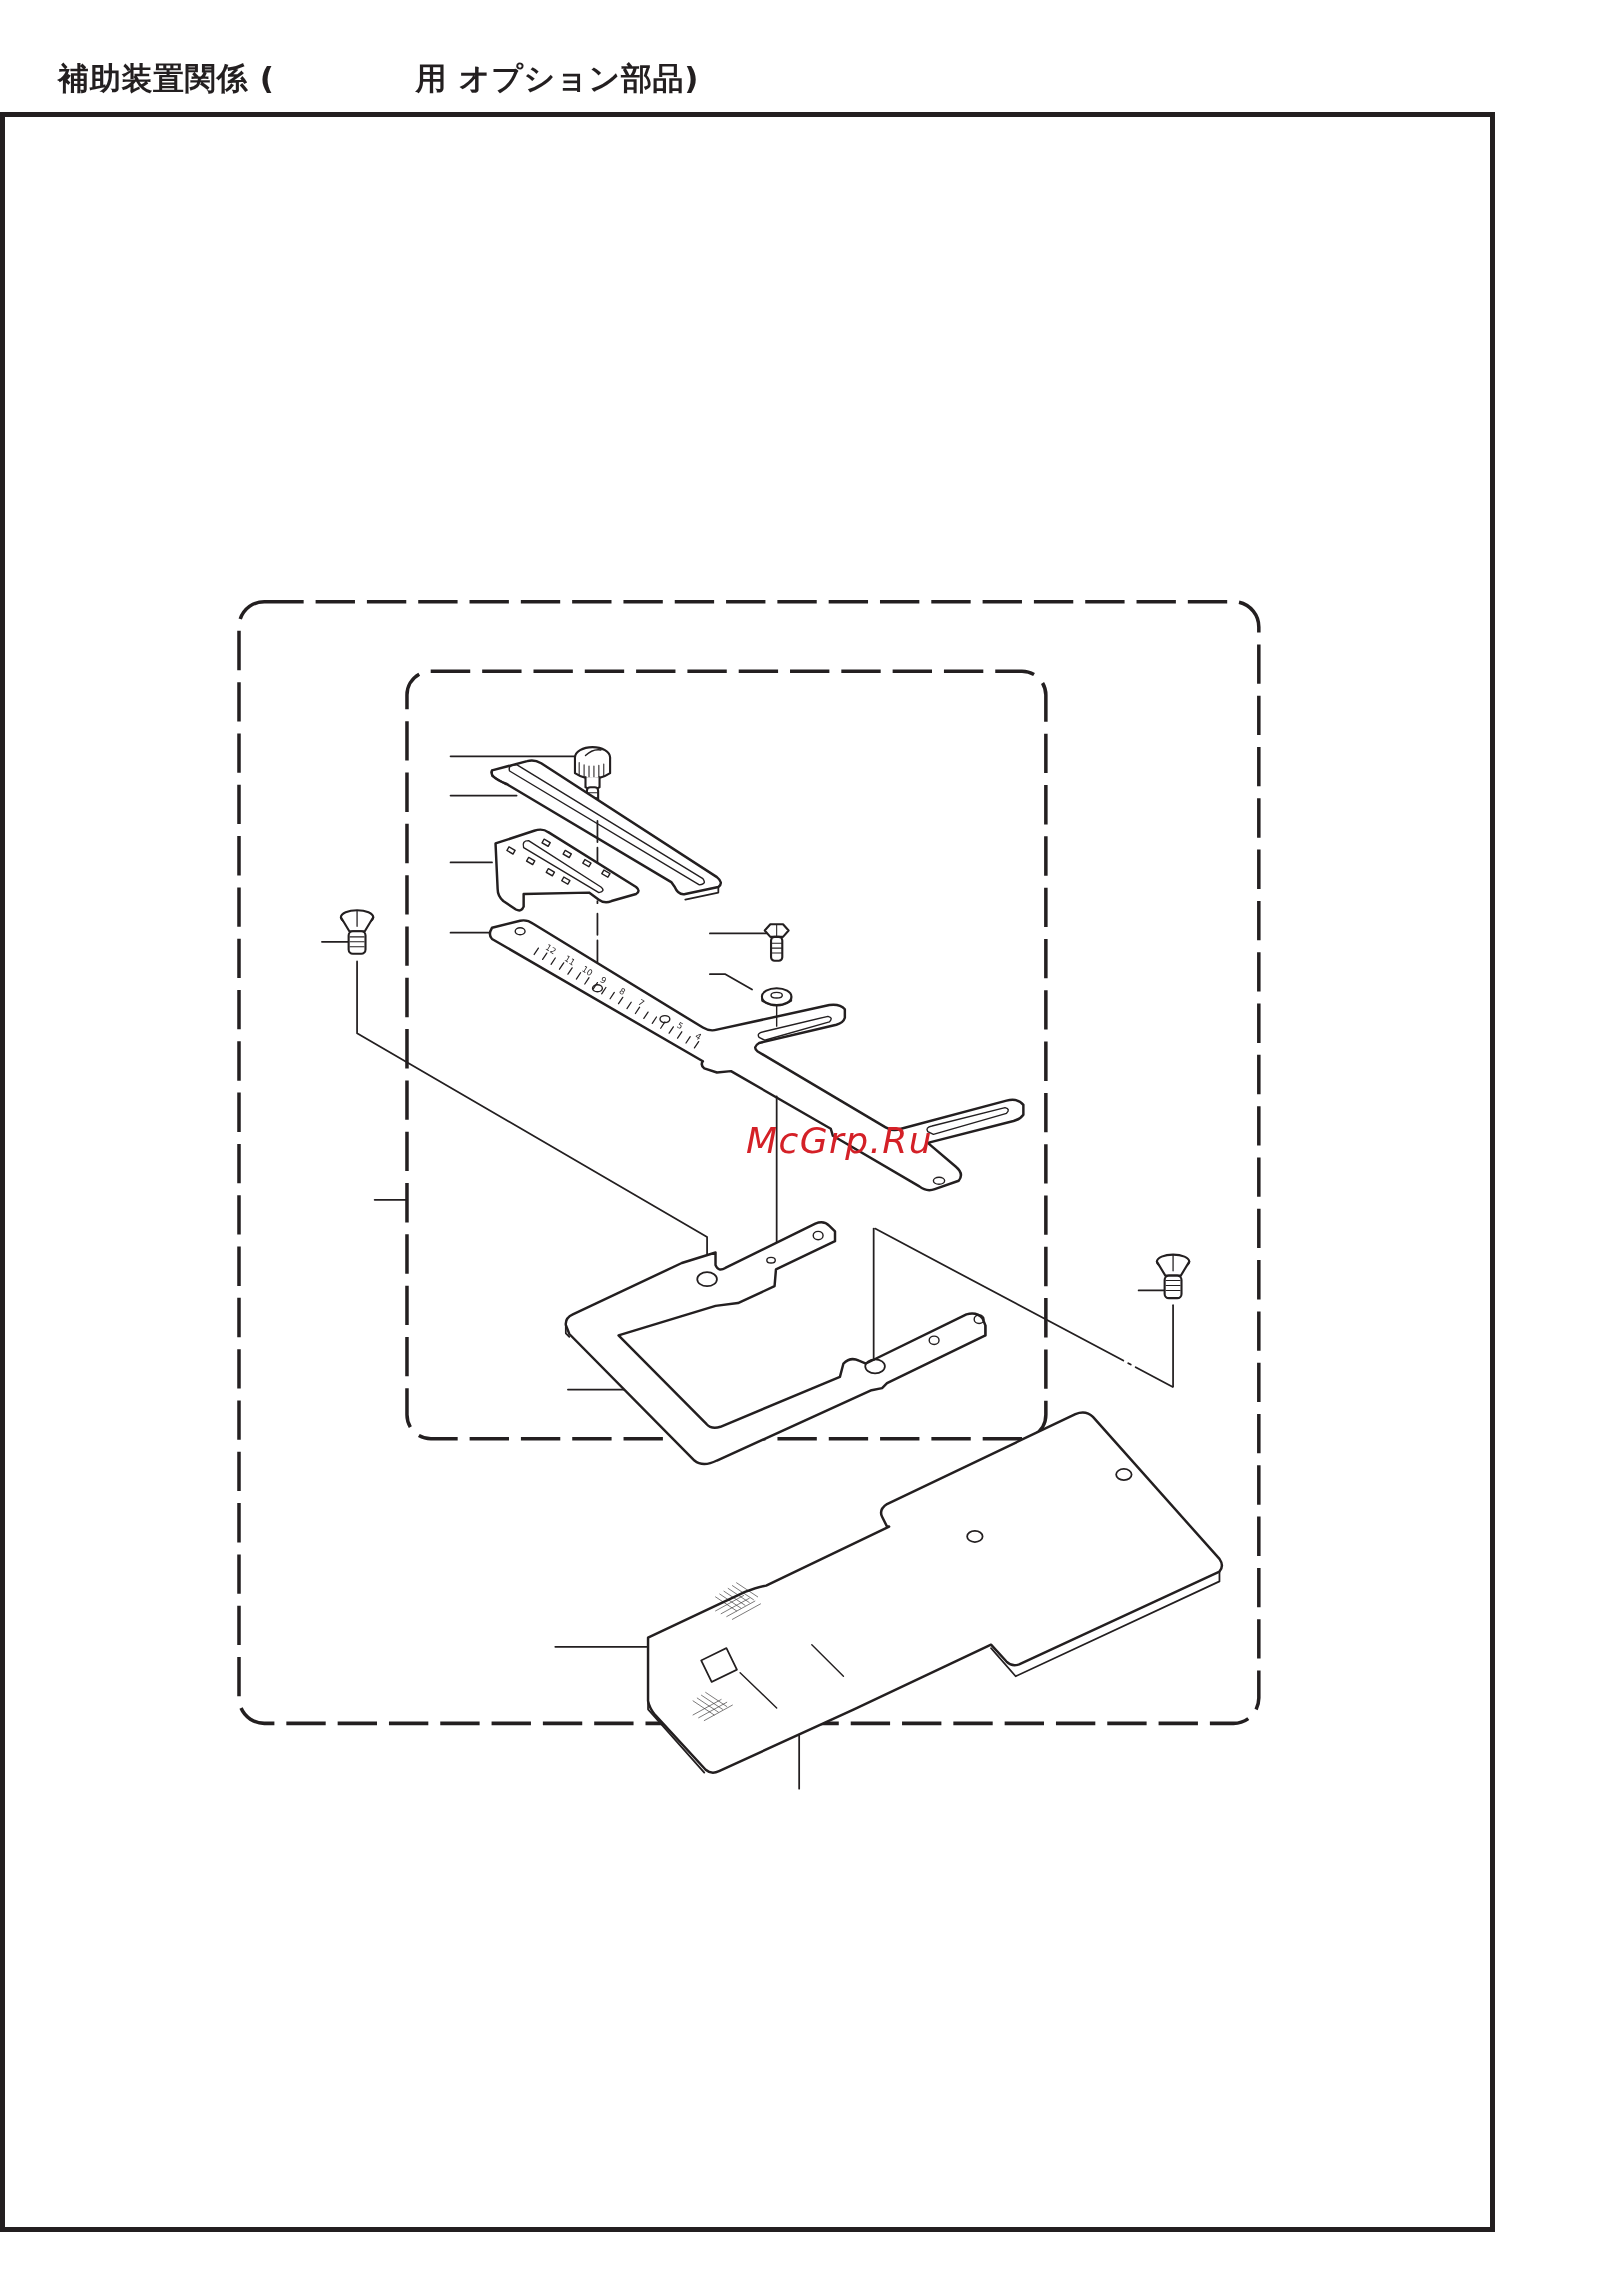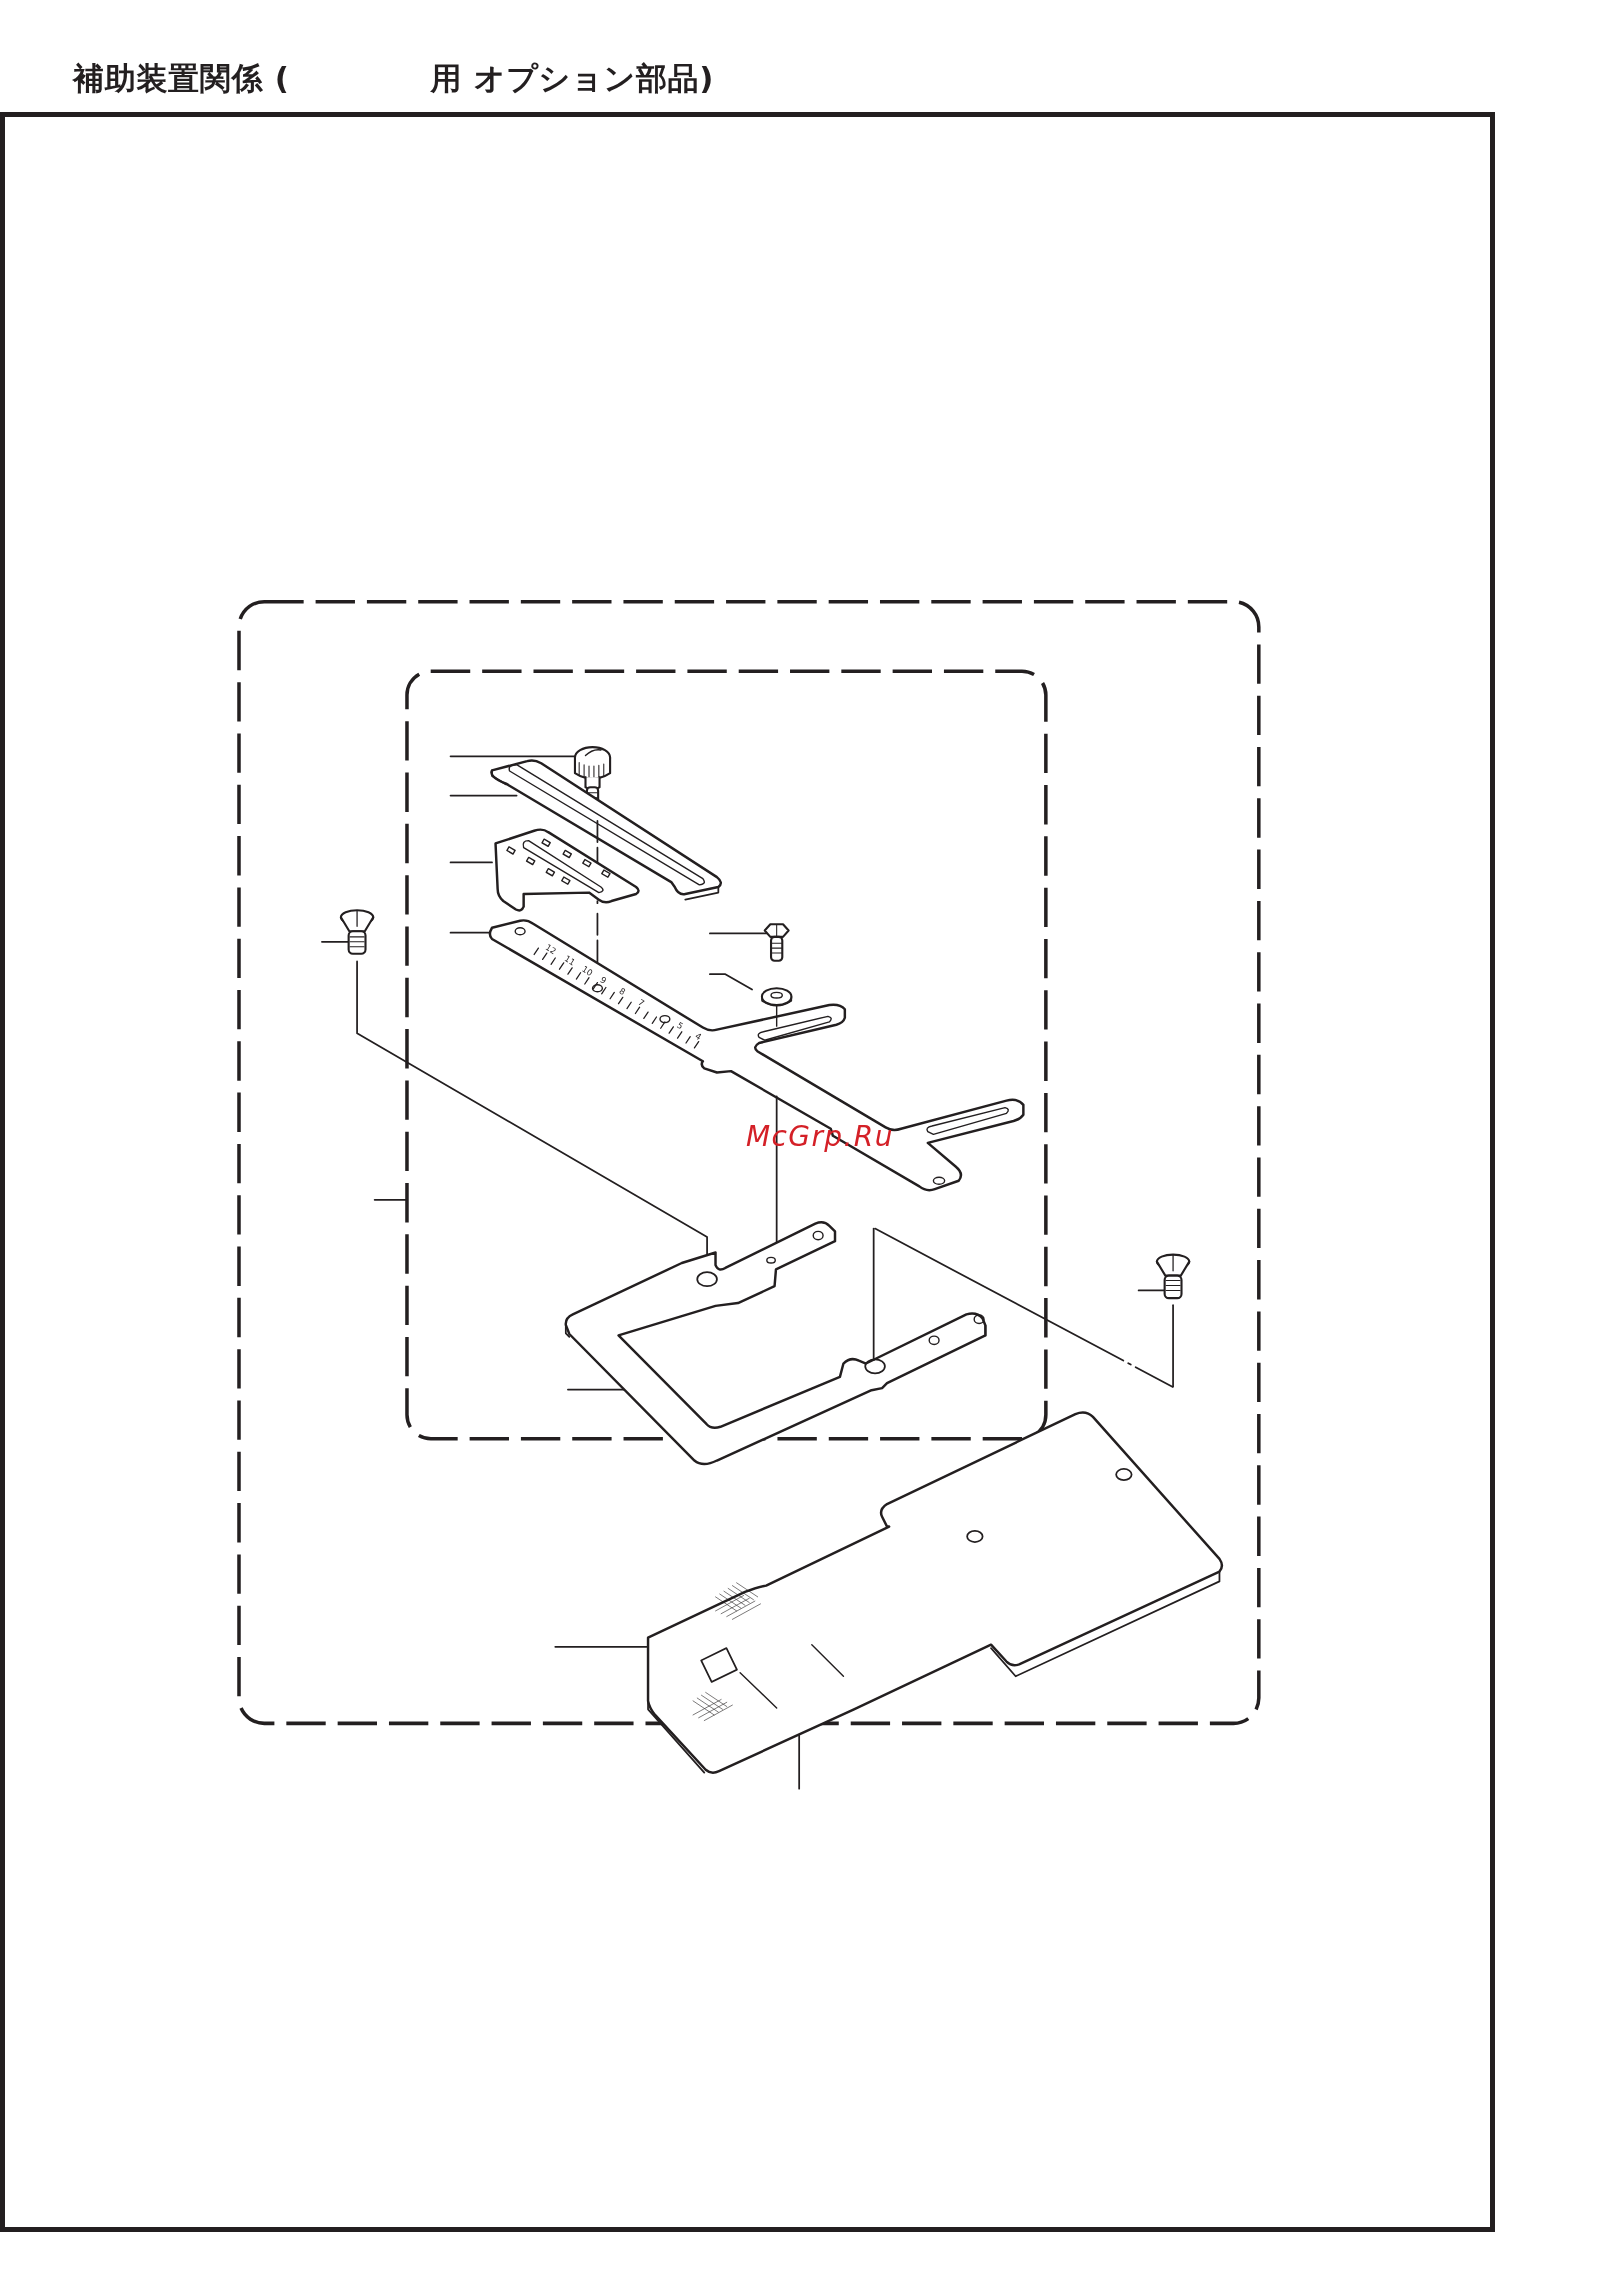--- a/index.html
+++ b/index.html
@@ -1,32 +1,32 @@
 <!DOCTYPE html>
 <html style="font-size:11.2px"><head>
 <meta charset="utf-8">
 <style>
   html, body { margin: 0; padding: 0; background: #ffffff; }
   body { width: 1618px; height: 2273px; position: relative; overflow: hidden;
          font-family: "DejaVu Sans", sans-serif; }
   .page-title {
-    position: absolute; left: 73px; top: 58px; margin: 0;
+    position: absolute; left: 58px; top: 58px; margin: 0;
     font-family: "DejaVu Sans", sans-serif; font-weight: bold;
     font-size: 31px; letter-spacing: 0.7px; color: #231f20; white-space: pre;
   }
   .page-title .gap { display: inline-block; width: 141px; }
   .frame {
     position: absolute; left: 0; top: 112px; width: 1495px; height: 2120px;
     box-sizing: border-box; border: 5.6px solid #231f20;
   }
   .diagram { position: absolute; left: 0; top: 0; width: 1618px; height: 2273px; }
   .watermark {
     position: absolute; left: 746px; top: 1120px; margin: 0;
     font-family: "DejaVu Sans", sans-serif; font-style: italic;
-    font-size: 28px; letter-spacing: 1.4px; color: #d42027;
+    font-size: 36px; letter-spacing: 1.4px; color: #d42027;
   }
 </style>
 </head>
 <body>
 
 <h1 class="page-title"><span>補助装置関係 (</span><span class="gap"></span><span>用 オプション部品)</span></h1>
 
 <div class="frame"></div>
 
 <svg class="diagram" viewBox="0 0 2302 3234" xmlns="http://www.w3.org/2000/svg" fill="none" stroke="#231f20" stroke-linejoin="round" stroke-linecap="round">

